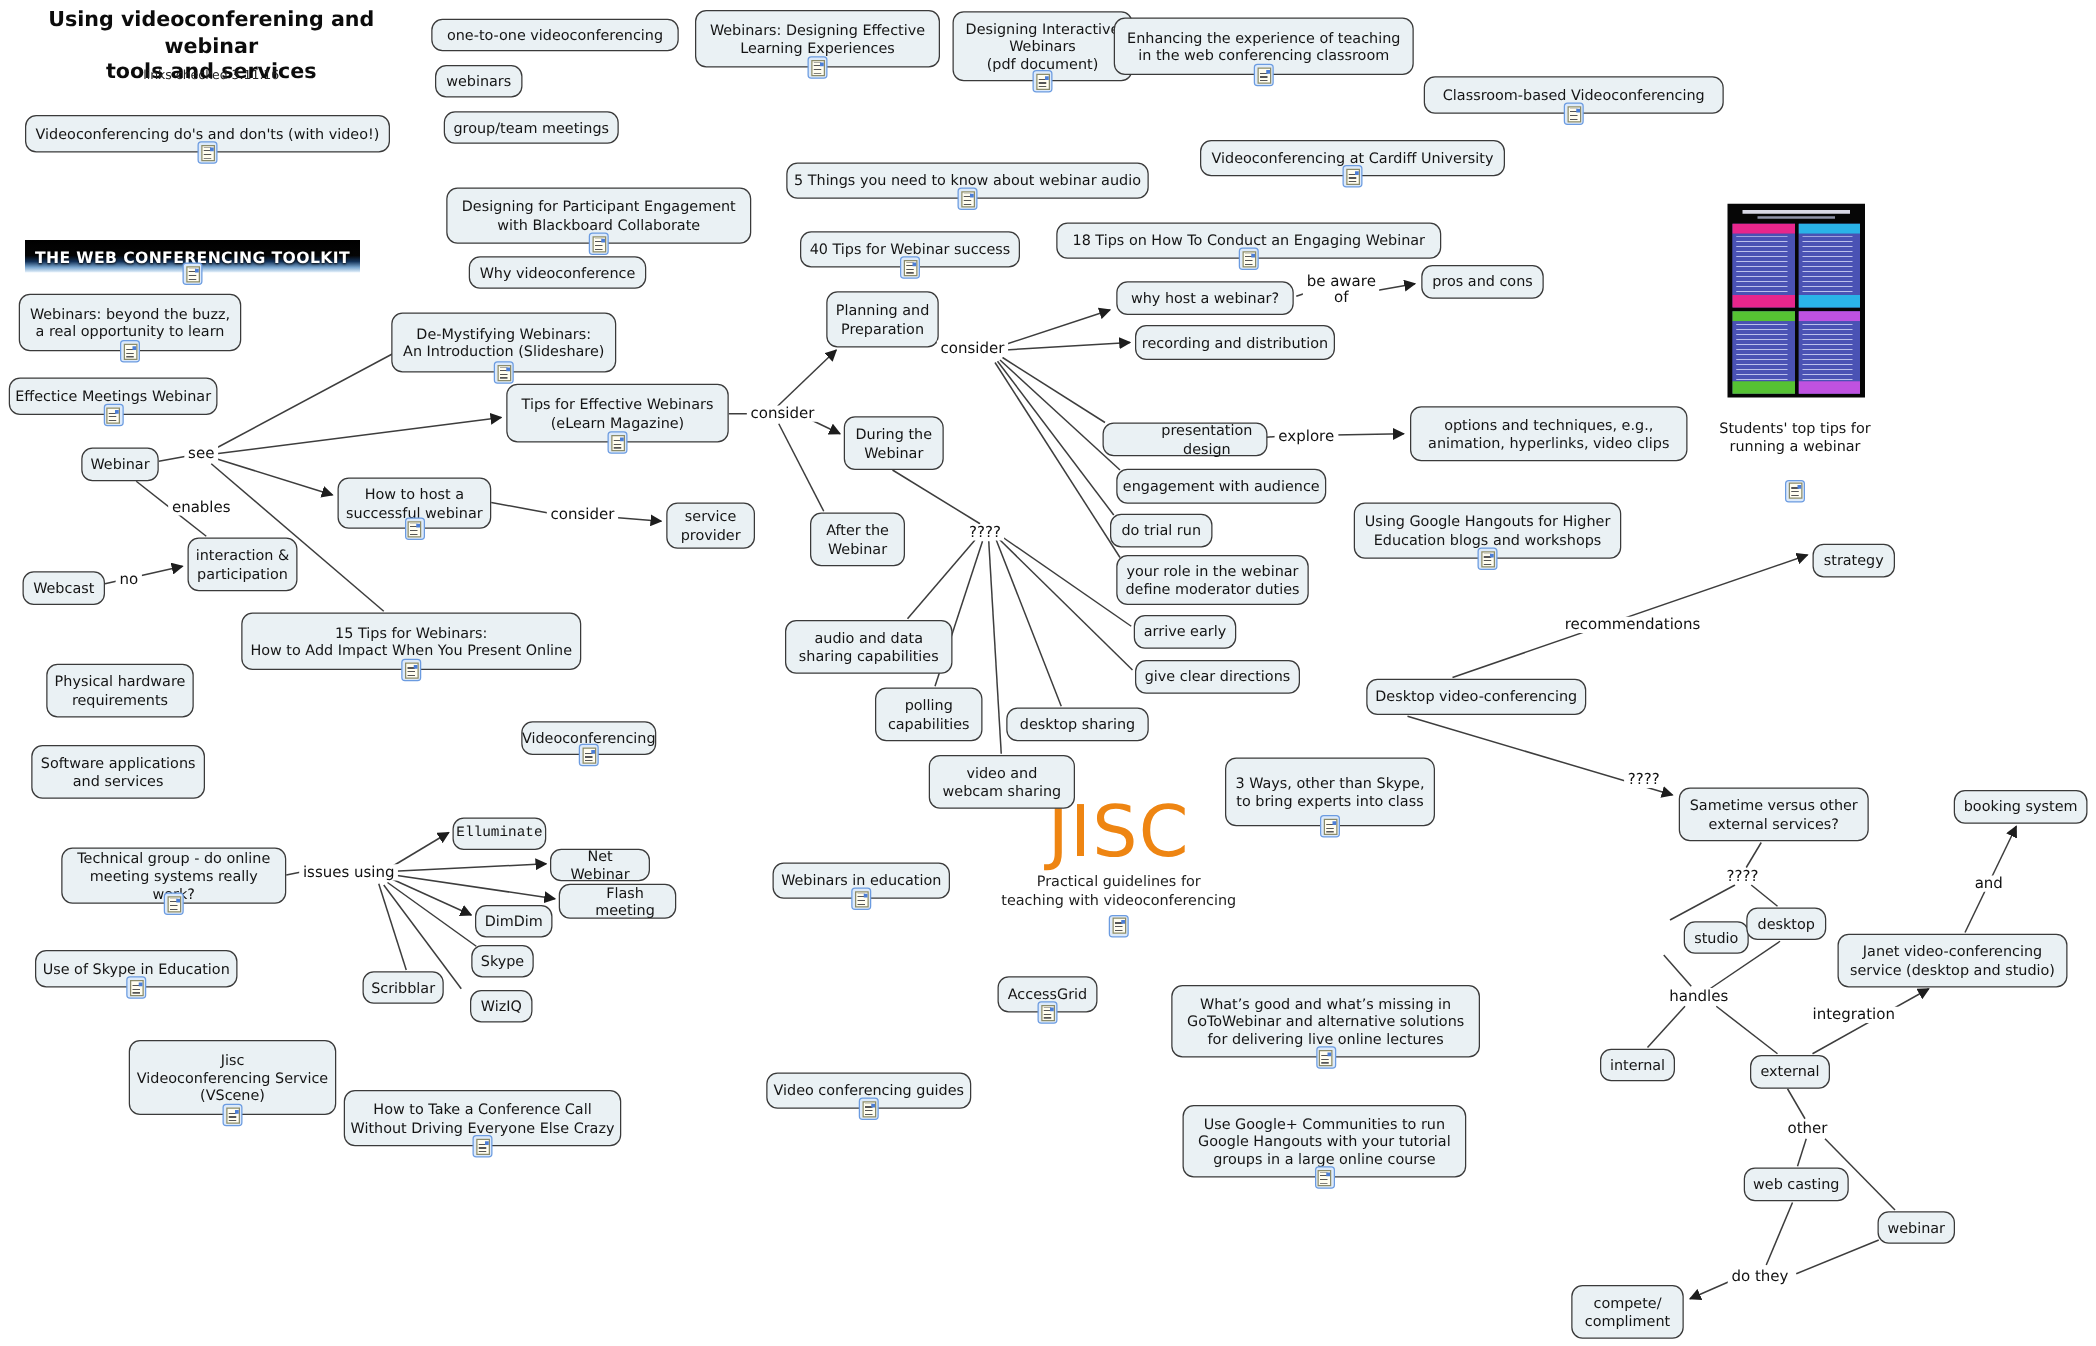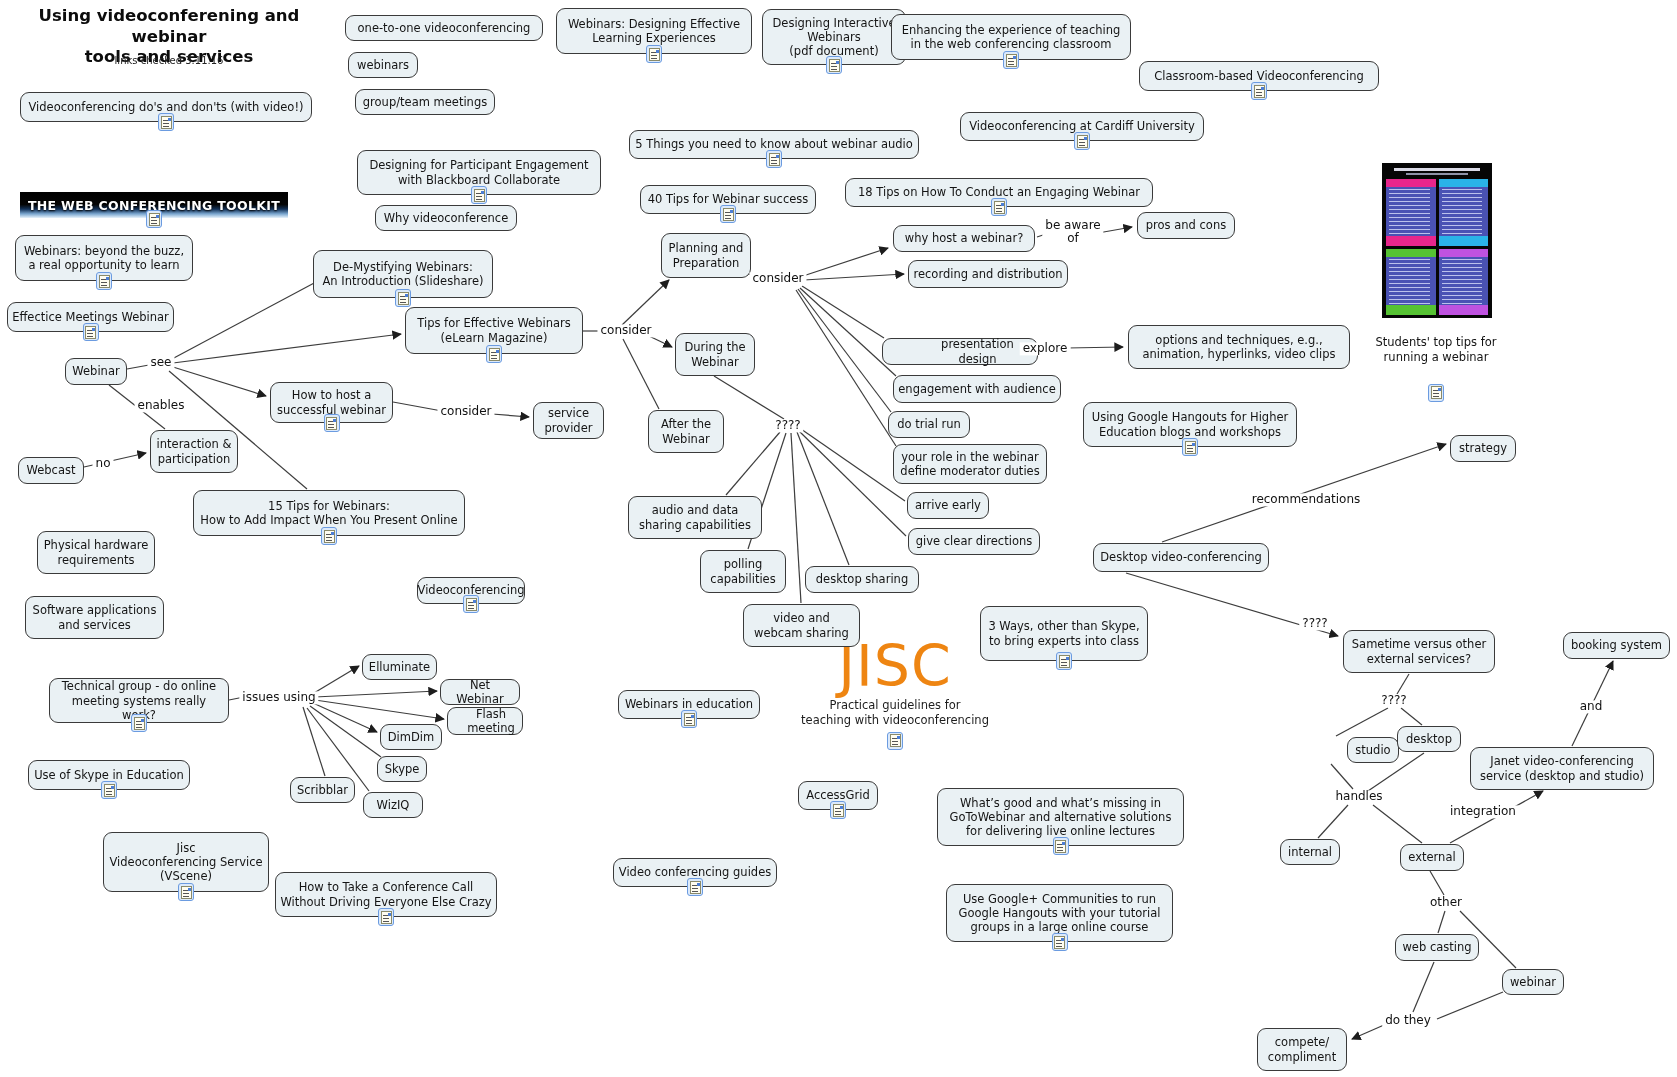--- a/index.html
+++ b/index.html
@@ -321,39 +321,39 @@
           <span class="doc-page"></span>
         </span>
       </div>
       <div class="node" style="left: 49px; top: 678px; width: 180px; height: 45px;">
         <span class="ntext">Technical group - do online
 meeting systems really work?</span>
         <span class="doc-icon">
           <span class="doc-page"></span>
         </span>
       </div>
-      <div class="node" style="left: 362px; top: 654px; width: 75px; height: 26px;">
+      <div class="node" style="left: 362px; top: 654px; width: 75px; height: 26px; font-family: Liberation Mono, monospace;">
         <span class="ntext">Elluminate</span>
       </div>
       <div class="node" style="left: 440px; top: 679px; width: 80px; height: 26px;">
         <span class="ntext">Net Webinar</span>
       </div>
-      <div class="node" style="left: 447px; top: 707px; width: 76px; height: 28px; padding-left: 16px;">
+      <div class="node" style="left: 447px; top: 707px; width: 94px; height: 28px; padding-left: 16px;">
         <span class="ntext">Flash meeting</span>
       </div>
       <div class="node" style="left: 380px; top: 724px; width: 62px; height: 26px;">
         <span class="ntext">DimDim</span>
       </div>
       <div class="node" style="left: 377px; top: 756px; width: 50px; height: 26px;">
         <span class="ntext">Skype</span>
       </div>
       <div class="node" style="left: 290px; top: 777px; width: 65px; height: 26px;">
         <span class="ntext">Scribblar</span>
       </div>
-      <div class="node" style="left: 363px; top: 792px; width: 60px; height: 26px;">
+      <div class="node" style="left: 376px; top: 792px; width: 50px; height: 26px;">
         <span class="ntext">WizIQ</span>
       </div>
       <div class="node" style="left: 28px; top: 760px; width: 162px; height: 30px;">
         <span class="ntext">Use of Skype in Education</span>
         <span class="doc-icon">
           <span class="doc-page"></span>
         </span>
       </div>
       <div class="node" style="left: 103px; top: 832px; width: 166px; height: 60px;">
         <span class="ntext">Jisc
@@ -384,21 +384,21 @@
       </div>
       <div class="node" style="left: 893px; top: 225px; width: 142px; height: 27px;">
         <span class="ntext">why host a webinar?</span>
       </div>
       <div class="node" style="left: 1137px; top: 212px; width: 98px; height: 27px;">
         <span class="ntext">pros and cons</span>
       </div>
       <div class="node" style="left: 908px; top: 260px; width: 160px; height: 28px;">
         <span class="ntext">recording and distribution</span>
       </div>
-      <div class="node" style="left: 882px; top: 338px; width: 156px; height: 27px; padding-left: 39px;">
+      <div class="node" style="left: 882px; top: 338px; width: 132px; height: 27px; padding-left: 39px;">
         <span class="ntext">presentation design</span>
       </div>
       <div class="node" style="left: 1128px; top: 325px; width: 222px; height: 44px;">
         <span class="ntext">options and techniques, e.g.,
 animation, hyperlinks, video clips</span>
       </div>
       <div class="node" style="left: 893px; top: 375px; width: 168px; height: 28px;">
         <span class="ntext">engagement with audience</span>
       </div>
       <div class="node" style="left: 888px; top: 411px; width: 82px; height: 27px;">

